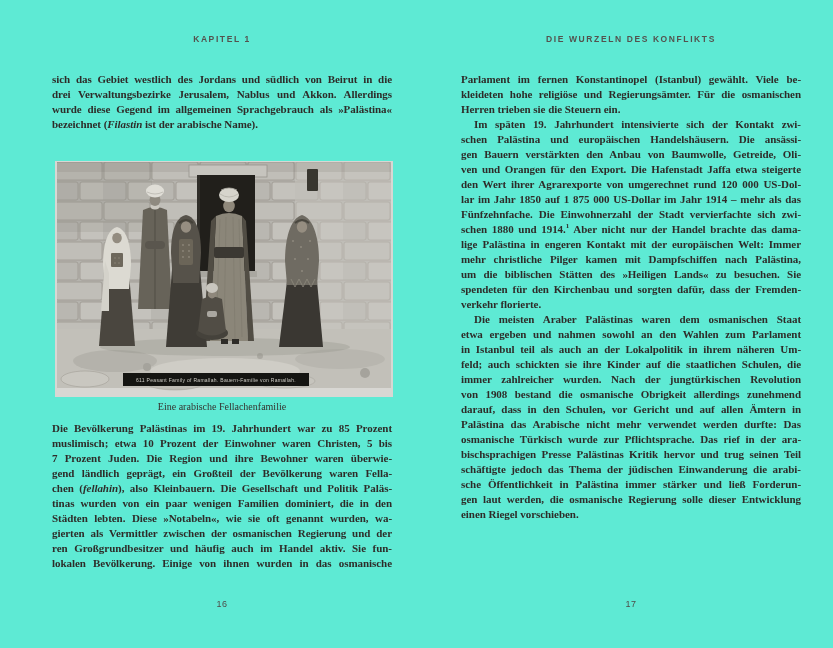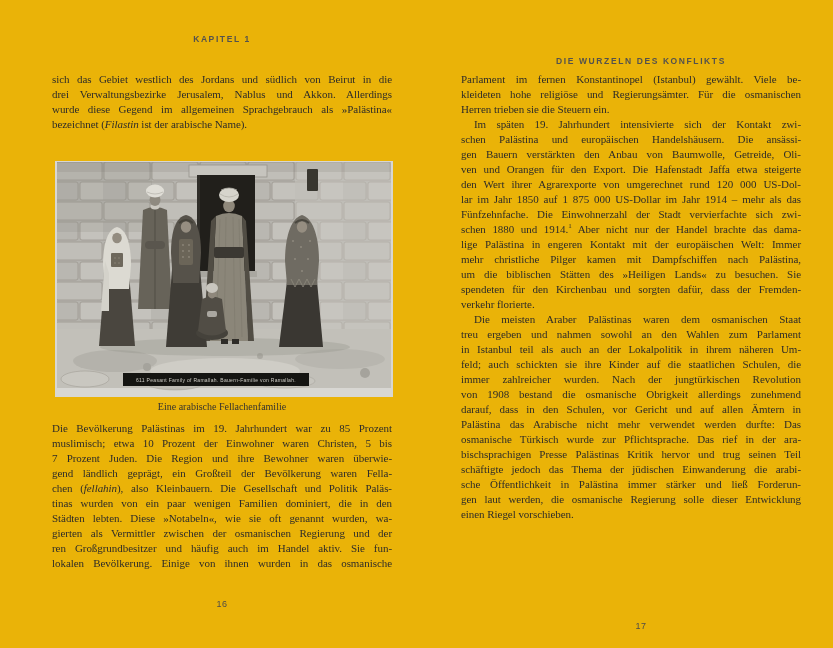--- a/index.html
+++ b/index.html
@@ -1,37 +1,37 @@
 <!DOCTYPE html>
 <html><head>
 <meta charset="utf-8">
 <style>
   html, body { margin: 0; padding: 0; background: #ffffff; }
   .spread {
     position: relative;
     width: 833px; height: 648px;
-    background: #eab308;
+    background: #5eead4;
     font-family: "Liberation Serif", serif;
     color: #2e2c29;
     overflow: hidden;
   }
   .runhead {
     position: absolute; top: 34px; width: 340px;
     font-family: "Liberation Sans", sans-serif;
     font-size: 8.5px; font-weight: 700; letter-spacing: 1.6px;
     color: #54524e; text-align: center;
   }
   .col-left  { left: 52px;  }
-  .col-right { left: 471px; margin-top: 22px; }
+  .col-right { left: 461px; }
   .textblock {
     position: absolute; width: 340px;
     font-size: 11px; line-height: 15px;
     letter-spacing: -0.05px;
   }
-  .line { text-align: justify; text-align-last: justify; }
+  .line { text-align: justify; text-align-last: justify; font-weight: bold; }
   .line.end { text-align-last: left; }
   .line.ind { text-indent: 13px; }
   .line i { font-style: italic; }
   .line sup { font-size: 7px; vertical-align: super; line-height: 0; }
   .photo-caption {
     position: absolute; top: 401px; left: 52px; width: 340px;
     font-size: 10px; color: #35332f; text-align: center;
   }
   .pagenum {
     position: absolute; top: 599px; width: 340px;
@@ -214,21 +214,21 @@
       <div class="line"><span>den Wert ihrer Agrarexporte von umgerechnet rund 120 000 US-Dol-</span></div>
       <div class="line"><span>lar im Jahr 1850 auf 1 875 000 US-Dollar im Jahr 1914 – mehr als das</span></div>
       <div class="line"><span>Fünfzehnfache. Die Einwohnerzahl der Stadt vervierfachte sich zwi-</span></div>
       <div class="line"><span>schen 1880 und 1914.</span><sup>1</sup><span> Aber nicht nur der Handel brachte das dama-</span></div>
       <div class="line"><span>lige Palästina in engeren Kontakt mit der europäischen Welt: Immer</span></div>
       <div class="line"><span>mehr christliche Pilger kamen mit Dampfschiffen nach Palästina,</span></div>
       <div class="line"><span>um die biblischen Stätten des »Heiligen Lands« zu besuchen. Sie</span></div>
       <div class="line"><span>spendeten für den Kirchenbau und sorgten dafür, dass der Fremden-</span></div>
       <div class="line end"><span>verkehr florierte.</span></div>
       <div class="line ind"><span>Die meisten Araber Palästinas waren dem osmanischen Staat</span></div>
-      <div class="line"><span>treu ergeben und nahmen sowohl an den Wahlen zum Parlament</span></div>
+      <div class="line"><span>etwa ergeben und nahmen sowohl an den Wahlen zum Parlament</span></div>
       <div class="line"><span>in Istanbul teil als auch an der Lokalpolitik in ihrem näheren Um-</span></div>
       <div class="line"><span>feld; auch schickten sie ihre Kinder auf die staatlichen Schulen, die</span></div>
       <div class="line"><span>immer zahlreicher wurden. Nach der jungtürkischen Revolution</span></div>
       <div class="line"><span>von 1908 bestand die osmanische Obrigkeit allerdings zunehmend</span></div>
       <div class="line"><span>darauf, dass in den Schulen, vor Gericht und auf allen Ämtern in</span></div>
       <div class="line"><span>Palästina das Arabische nicht mehr verwendet werden durfte: Das</span></div>
       <div class="line"><span>osmanische Türkisch wurde zur Pflichtsprache. Das rief in der ara-</span></div>
       <div class="line"><span>bischsprachigen Presse Palästinas Kritik hervor und trug seinen Teil</span></div>
       <div class="line"><span>schäftigte jedoch das Thema der jüdischen Einwanderung die arabi-</span></div>
       <div class="line"><span>sche Öffentlichkeit in Palästina immer stärker und ließ Forderun-</span></div>

